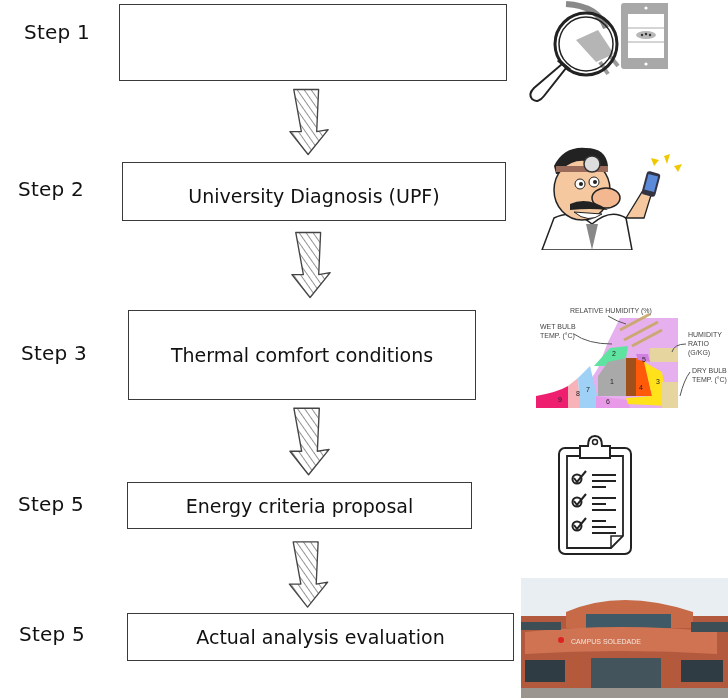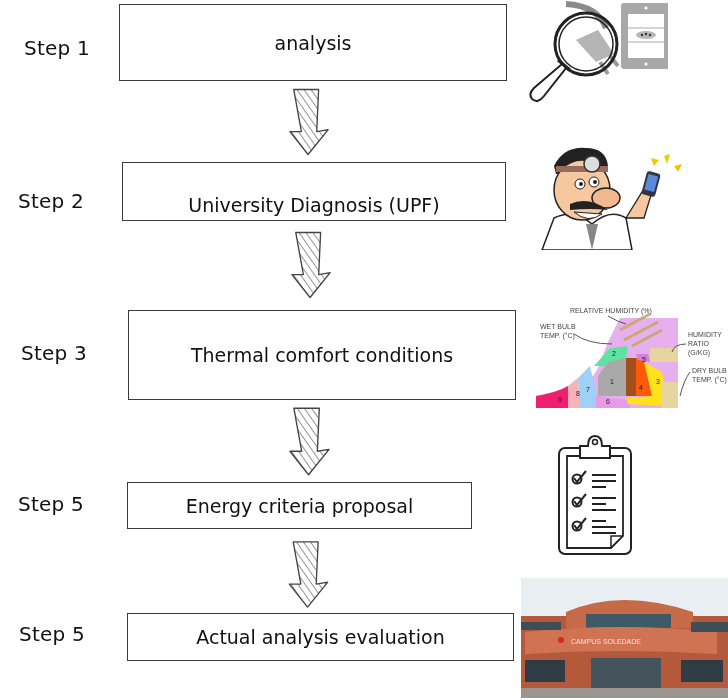--- a/index.html
+++ b/index.html
@@ -10,35 +10,34 @@
          box-sizing: border-box; display: flex; align-items: center; justify-content: center;
          text-align: center; font-size: 19px; line-height: 30px; color: #111; }
   .box span { display: block; }
   .arrow { position: absolute; }
   .icon { position: absolute; }
   .sm { font-family: "Liberation Sans", sans-serif; font-size: 7px; fill: #444; }
 </style>
 </head>
 <body>
 
-<div class="step-label" style="left:24px;top:36px;">Step 1</div>
-<div class="step-label" style="left:18px;top:177px;margin-top:12px;">Step 2</div>
+<div class="step-label" style="left:24px;top:20px;">Step 1</div>
+<div class="step-label" style="left:18px;top:177px;">Step 2</div>
 <div class="step-label" style="left:21px;top:341px;">Step 3</div>
 <div class="step-label" style="left:18px;top:492px;">Step 5</div>
 <div class="step-label" style="left:19px;top:622px;">Step 5</div>
 
 <div class="box" style="left:119px;top:4px;width:388px;height:77px;">
   <div>
-    <span>analysis</span>
   </div>
 </div>
-<div class="box" style="left:122px;top:162px;width:384px;height:59px;align-items:flex-end;padding-top:8px;">
+<div class="box" style="left:122px;top:162px;width:384px;height:59px;align-items:center;padding-top:8px;">
   <span>University Diagnosis (UPF)</span>
 </div>
-<div class="box" style="left:128px;top:310px;width:388px;height:90px;">
+<div class="box" style="left:128px;top:310px;width:348px;height:90px;">
   <div>
     <span>Thermal comfort conditions</span>
   </div>
 </div>
 <div class="box" style="left:127px;top:482px;width:345px;height:47px;">
   <span>Energy criteria proposal</span>
 </div>
 <div class="box" style="left:127px;top:613px;width:387px;height:48px;">
   <span>Actual analysis evaluation</span>
 </div>

